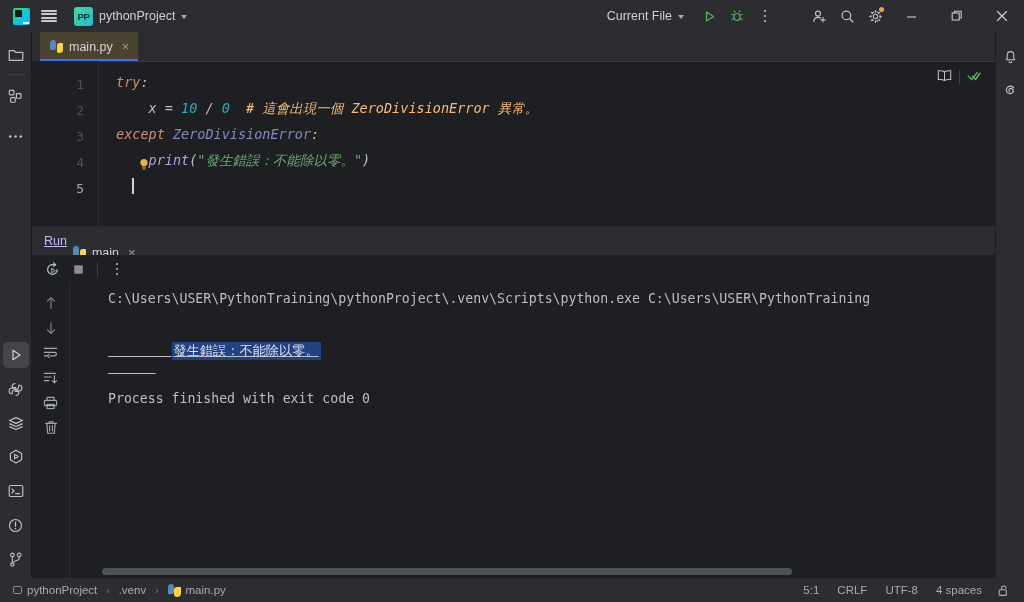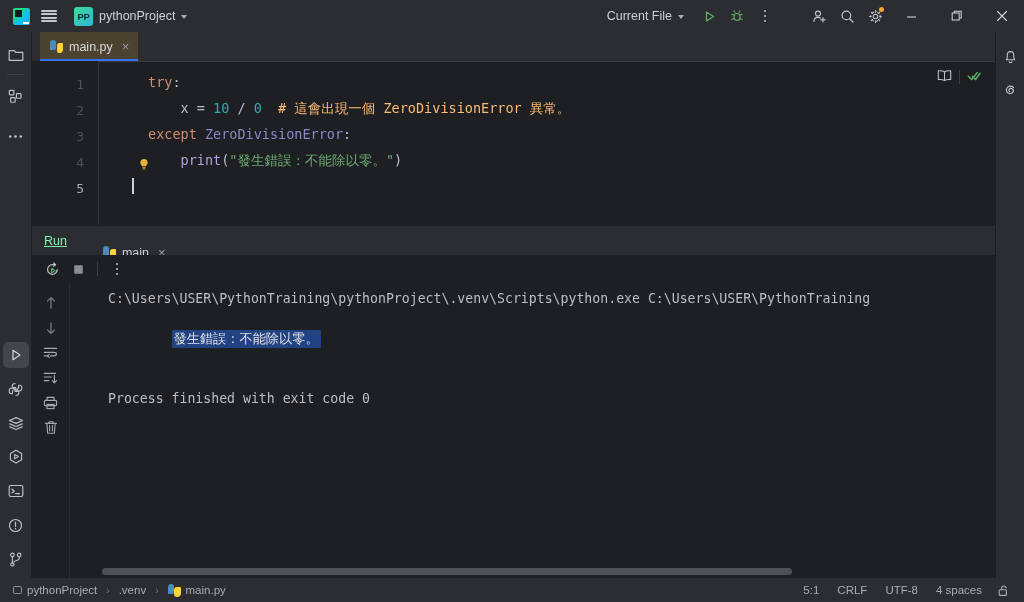--- a/index.html
+++ b/index.html
@@ -116,21 +116,21 @@
   }
   .lnum.cur { color:#a9acb2; }
   .bulb {
     position:absolute; left:106px; width:12px; height:12px;
   }
   .code {
     position:absolute; left:78px; top:0; right:0; height:100%;
     font-family:"DejaVu Sans Mono","Liberation Mono",monospace; font-size:13.5px;
     white-space:pre;
   }
-  .cline { position:absolute; left:38px; }
+  .cline { position:absolute; left:6px;font-style:italic; }
   .k-kw { color:#cf8e6d; }
   .k-cls { color:#8888c6; }
   .k-num { color:#2aacb8; }
   .k-cmt { color:#fdba74; }
   .k-str { color:#6aab73; }
   .k-def { color:#bcbec4; }
   .k-call{ color:#b0a0dd; }
   .ed-icons { position:absolute; right:14px; top:7px; display:flex; align-items:center; gap:7px; }
   .ed-sepv { width:1px; height:14px; background:#3c3f43; }
   .caret {
@@ -140,21 +140,21 @@
   
   .runwin {
     position:absolute; left:32px; top:225px; width:963px; height:353px;
     background:#1e1f22;
   }
   .run-hdr {
     position:absolute; top:0; left:0; width:100%; height:30px;
     background:#2b2d30; display:flex; align-items:center; padding-left:12px;
     border-top:1px solid #1e1f22;
   }
-  .run-title { font-size:12.5px; color:#86efac; margin-right:30px;text-decoration:underline; }
+  .run-title { font-size:12.5px; color:#c4b5fd; margin-right:0;text-decoration:underline; }
   .run-tab {
     display:flex; align-items:flex-start; gap:6px; height:30px; padding:0 6px;
     font-size:12.5px; color:#ced0d6; position:relative;margin-top:40px;
   }
   .run-tab::after {
     content:""; position:absolute; left:2px; bottom:0; width:calc(100% - 4px); height:2px; background:#4a4d52;
   }
   .run-toolbar {
     position:absolute; top:30px; left:0; width:100%; height:28px;
     background:#1e1f22; display:flex; align-items:center; padding-left:8px; gap:2px;
@@ -499,21 +499,21 @@
         <svg width="14" height="15" viewBox="0 0 14 15">
           <path d="M1.6 3.4 H12.4 M5 3.4 V1.7 H9 V3.4" fill="none" stroke="#a6a9af" stroke-width="1.1" stroke-linecap="round" stroke-linejoin="round"></path>
           <path d="M2.9 3.4 L3.6 13.2 H10.4 L11.1 3.4" fill="none" stroke="#a6a9af" stroke-width="1.1" stroke-linejoin="round"></path>
           <path d="M5.6 5.6 V11 M8.4 5.6 V11" stroke="#a6a9af" stroke-width="1.1" stroke-linecap="round"></path>
         </svg>
       </div>
     </div>
 
     <div class="console">
       <div class="cline-out" style="top:8px;">C:\Users\USER\PythonTraining\pythonProject\.venv\Scripts\python.exe C:\Users\USER\PythonTraining</div>
-      <div class="cline-out" style="top:32px;">
+      <div class="cline-out" style="top:44px;text-decoration:underline;">
         <span class="sel-hl">發生錯誤：不能除以零。</span>
       </div>
       <div class="cline-out" style="top:86px;margin-top:22px;">Process finished with exit code 0</div>
     </div>
 
     <div class="hscroll-track">
       <div class="hscroll-thumb"></div>
     </div>
   </div>
 

